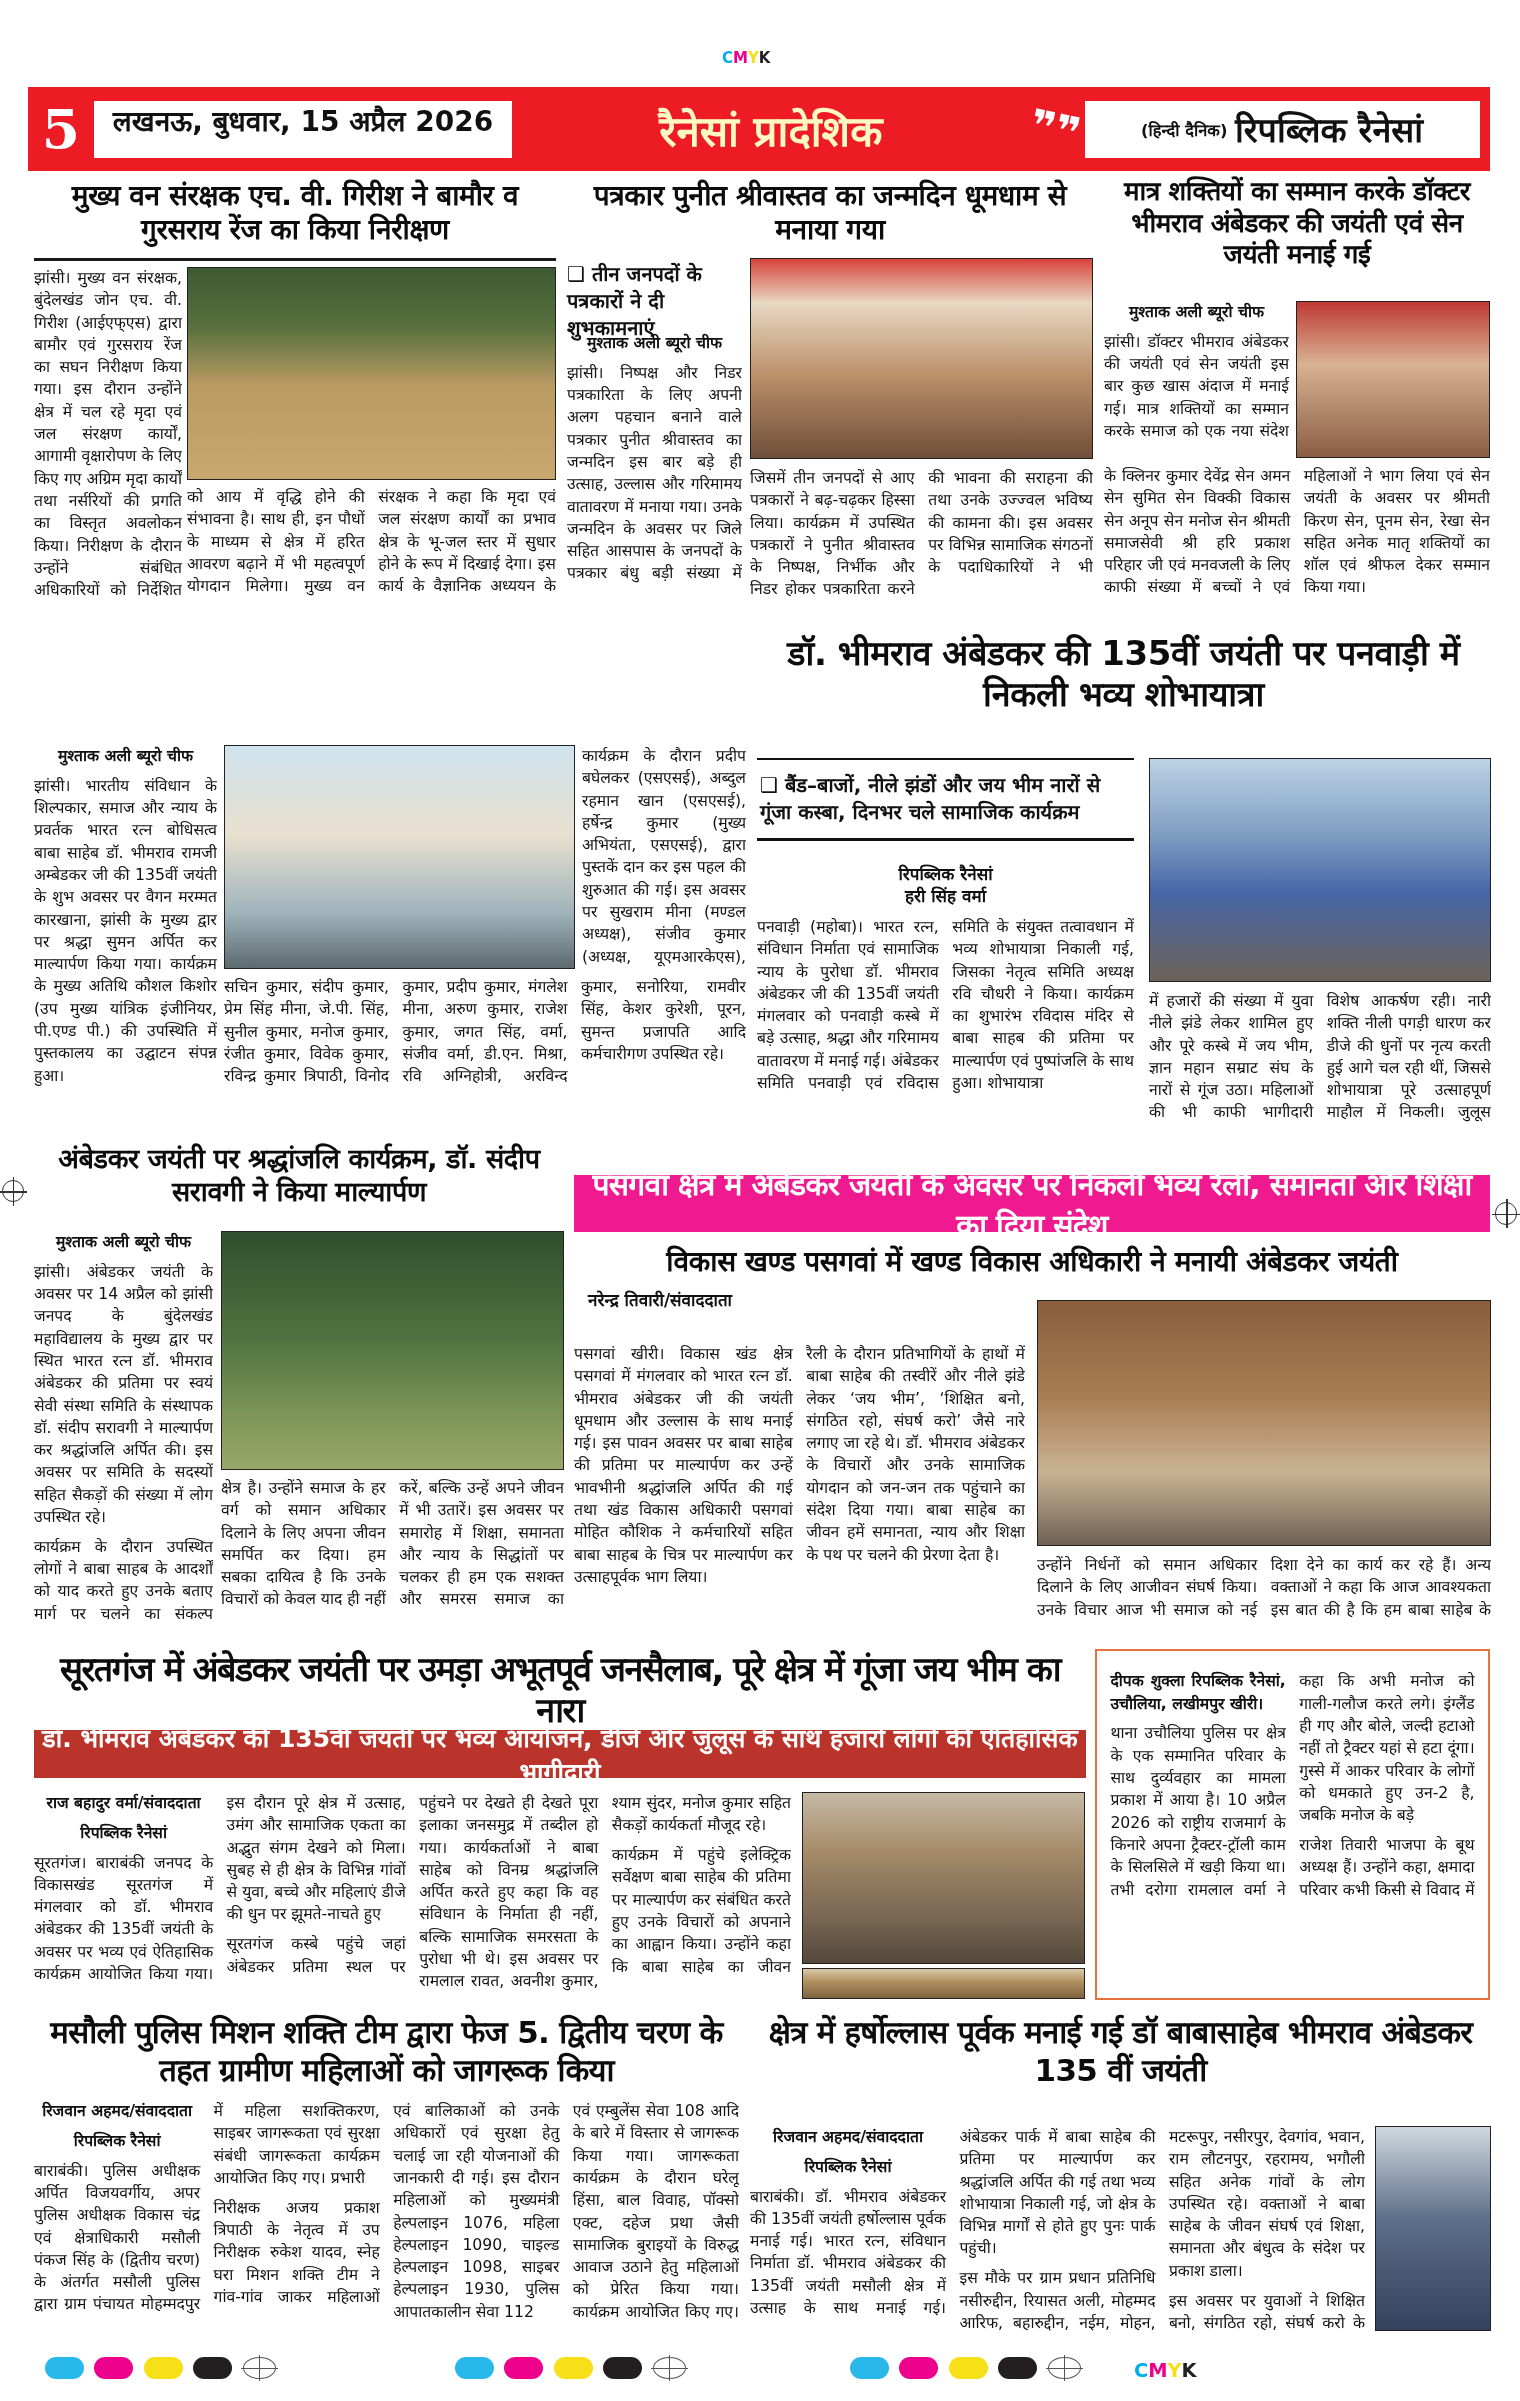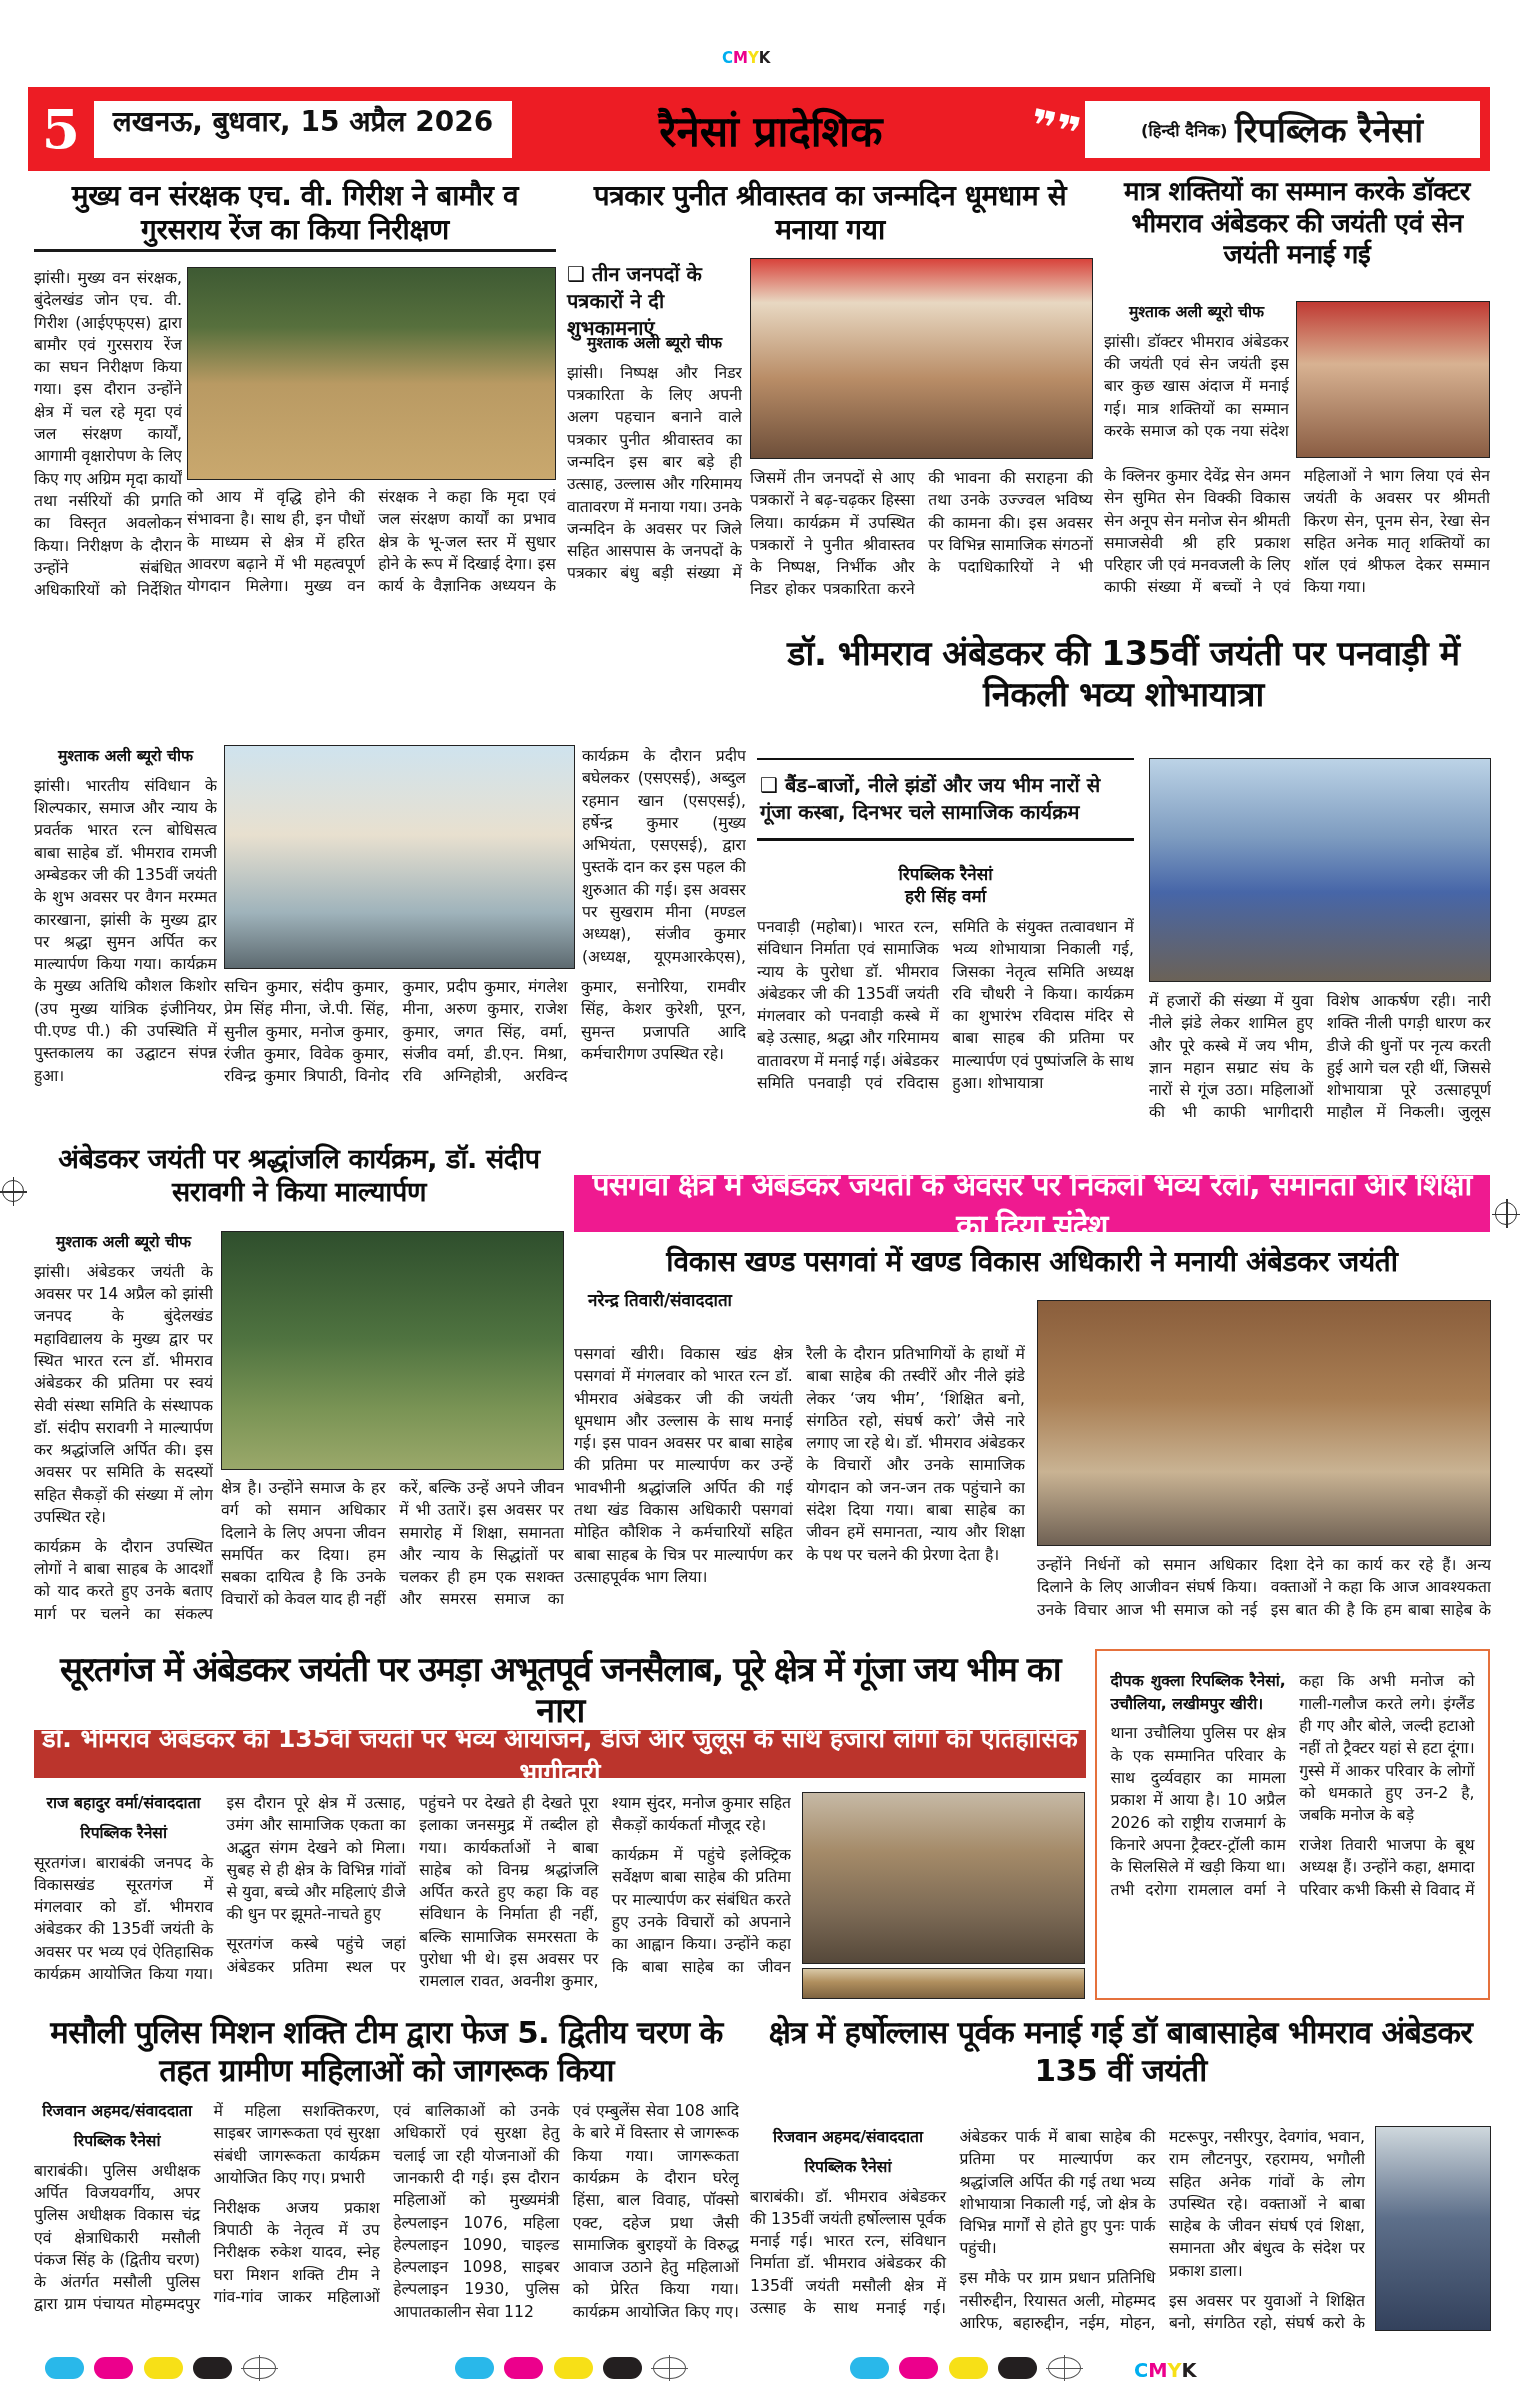--- a/index.html
+++ b/index.html
@@ -29,31 +29,31 @@
   .crosshair:before{left:50%;top:-4.5px;bottom:-4.5px;width:1.5px;}
   .crosshair:after{top:50%;left:-4.5px;right:-4.5px;height:1.5px;}
 
   
   .masthead { left:28px; top:87px; width:1462px; height:84px; background:#ed1c24;
     display:flex; align-items:center; }
   .page-num { color:#fff; font-size:55px; font-weight:bold; width:66px; text-align:center;
     line-height:1; font-family:"DejaVu Serif", serif; }
   .date-box { background:#fff; height:57px; width:418px; display:flex; 
     justify-content:center; font-weight:bold; font-size:28px; color:#111; }
-  .section-title { color:#000000; font-weight:bold; font-size:42px; flex:1; text-align:center; }
+  .section-title { color:#fef9c3; font-weight:bold; font-size:42px; flex:1; text-align:center; }
   .paper-box { background:#fff; height:57px; width:395px; margin-right:10.4px;
     display:flex; align-items:center; justify-content:center; gap:7.5px; }
   .daily-label { font-size:16.4px; font-weight:bold; }
   .paper-name { font-size:34px; font-weight:bold; }
   .swirl { color:#fff; font-size:43px; font-weight:bold; margin-right:4.5px; transform:rotate(12deg); }
 
   
   .headline { font-weight:bold; color:#0c0c0c; text-align:center; line-height:1.22;
     letter-spacing:-0.4px; }
-  .headline.rule { border-bottom:3px solid #1a1a1a; padding-bottom:2px; }
+  .headline.rule { border-bottom:3px solid #1a1a1a; padding-bottom:11px; }
   .kicker { font-weight:bold; font-size:20px; line-height:1.35; }
   .kicker-box { border-top:2.2px solid #111; border-bottom:3.7px solid #111; padding:12px 3px; }
   .byline { font-weight:bold; font-size:17px; text-align:center; line-height:1.3; }
   .bodycols { column-gap:13.4px; }
   .bodycols p { font-size:15.7px; line-height:1.42; text-align:justify; margin-bottom:7.5px; }
   .photo { border:1.5px solid #222; }
   .overflow { overflow:hidden; }
 
   .banner-pink { background:#ef1a90; color:#fff; font-weight:bold; font-size:30px;
     text-align:center; display:flex; align-items:center; justify-content:center;

